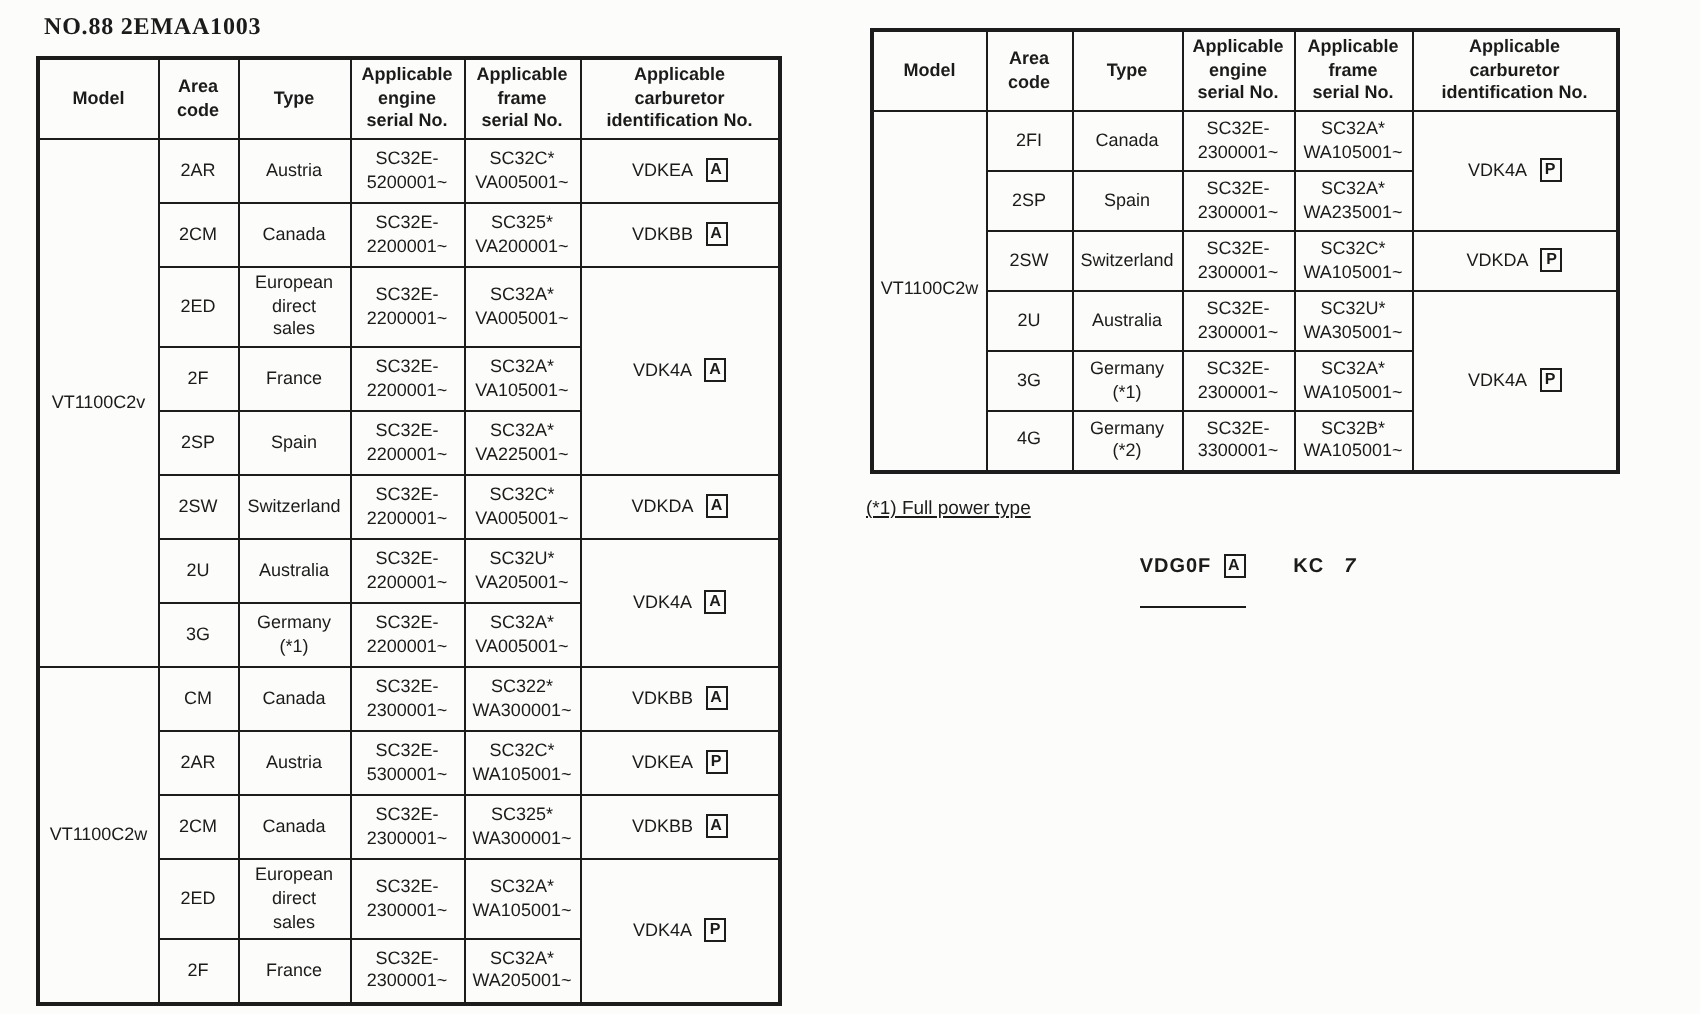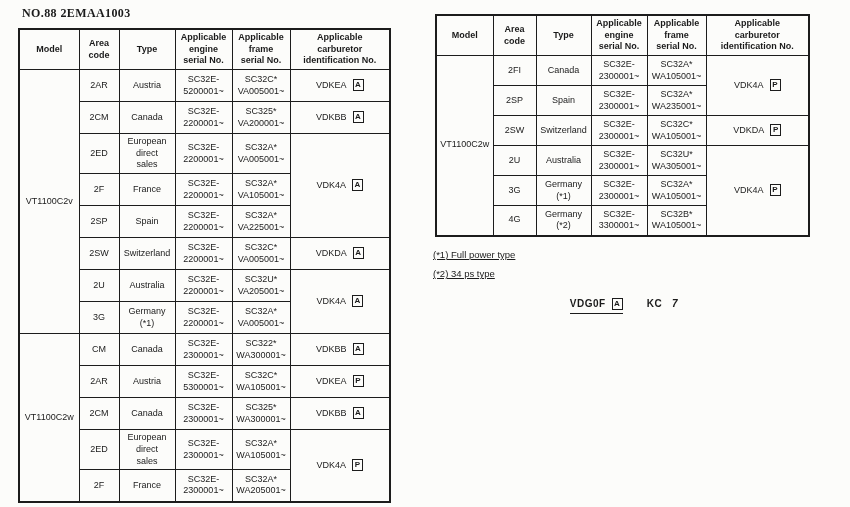--- a/index.html
+++ b/index.html
@@ -75,21 +75,21 @@
   #example {
     margin-top: 16px;
     text-align: center;
     font-weight: bold;
     font-size: 10px;
     letter-spacing: 0.5px;
   }
   #example .underlined {
     display: inline-block;
     border-bottom: 1.5px solid #1b1b1b;
-    padding-bottom: 2px;
+    padding-bottom: 12px;
   }
   #example .suffix { margin-left: 24px; }
   #example .tail { margin-left: 10px; font-style: italic; }
 </style>
 </head>
 <body>
 
 <div class="doc-number">NO.88 2EMAA1003</div>
 
 <table id="left-table" class="data-table" data-table="0">
@@ -262,17 +262,16 @@
         <td>4G</td>
         <td>Germany<br>(*2)</td>
         <td>SC32E-<br>3300001~</td>
         <td>SC32B*<br>WA105001~</td>
       </tr>
     </tbody>
 </table>
 
 <div id="footnotes">
   <div class="fn-line">(*1) Full power type</div>
-  <div class="fn-line">(*2) 34 ps type</div>
   <div id="example">
     <span class="underlined"><span>VDG0F</span><span class="badge">A</span></span><span class="suffix">KC</span><span class="tail">7</span>
   </div>
 </div>
 
 </body></html>

